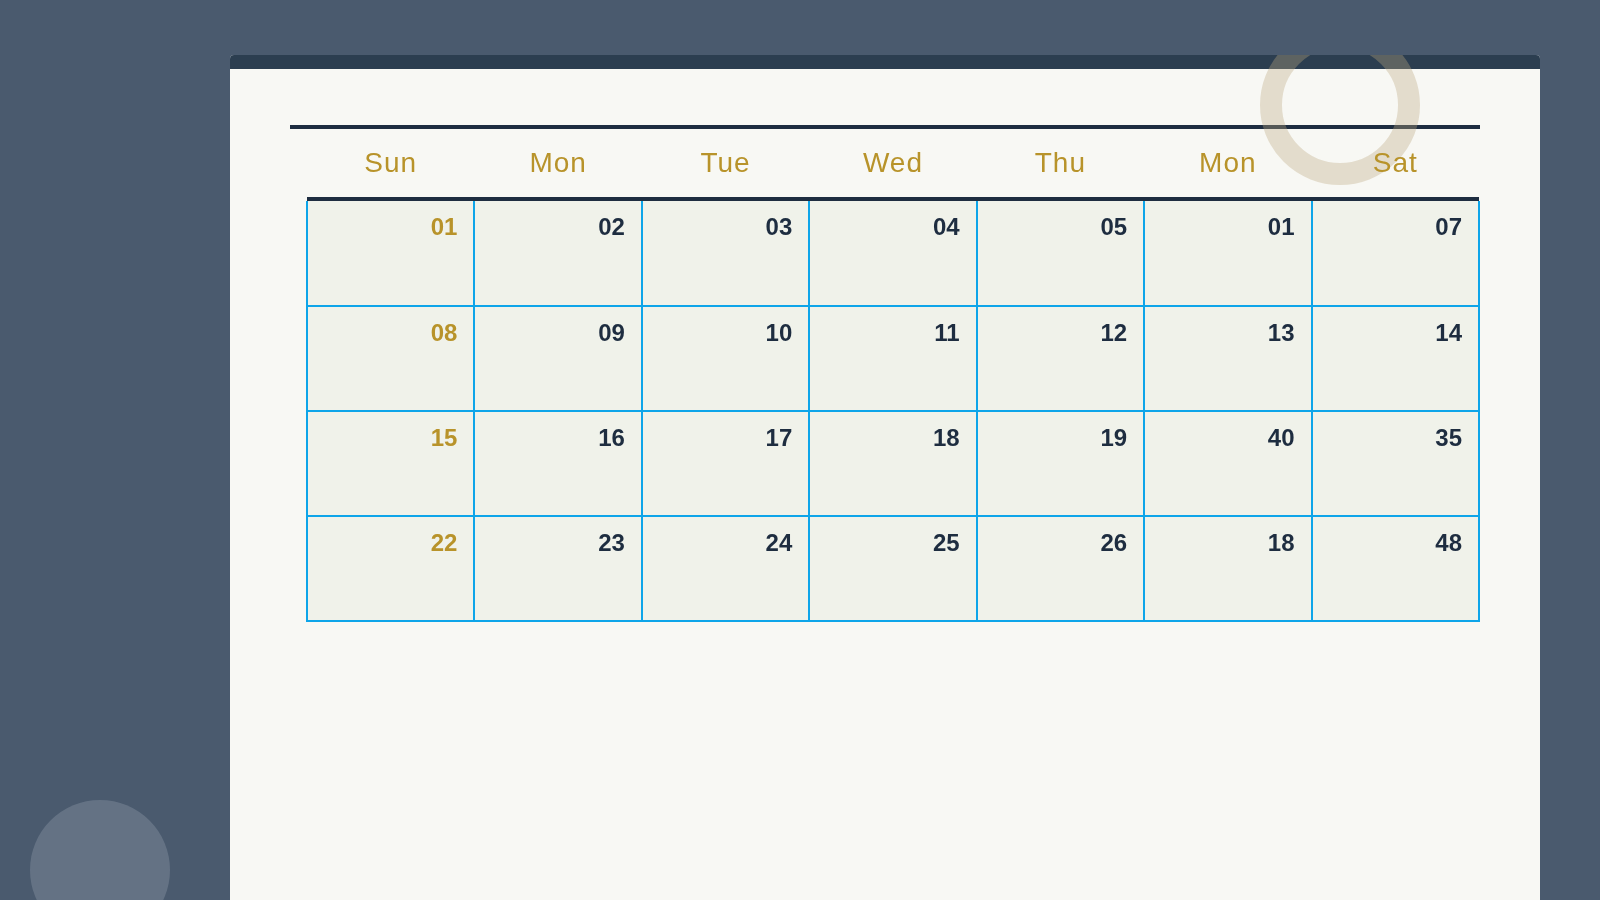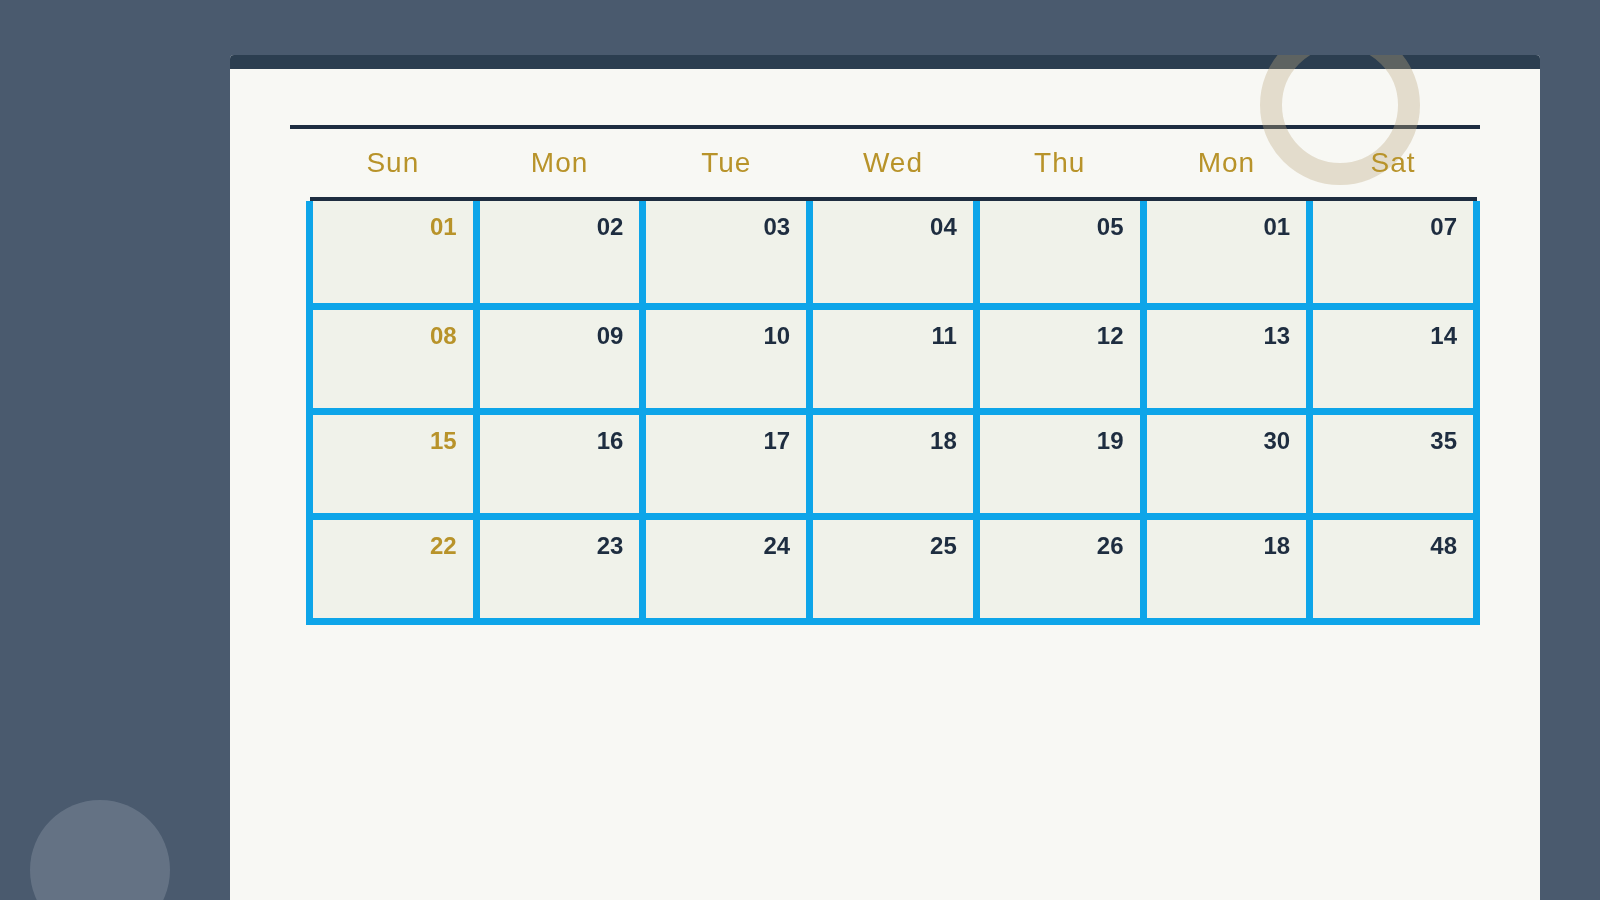--- a/index.html
+++ b/index.html
@@ -129,21 +129,21 @@
 
     .day-header.weekend {
       color: #b8932a;
     }
 
     .day-header.weekday {
       color: #b8932a;
     }
 
     .calendar-table td {
-      border: 7px solid #0ea5e9;
+      border: 2px solid #0ea5e9;
       width: calc(100% / 7);
       height: 105px;
       vertical-align: top;
       padding: 12px 16px 8px 8px;
       background-color: #f0f2ea;
     }
 
     .day-number {
       font-size: 24px;
       font-weight: 700;
@@ -273,21 +273,21 @@
             <td>
               <span class="day-number">17</span>
             </td>
             <td>
               <span class="day-number">18</span>
             </td>
             <td>
               <span class="day-number">19</span>
             </td>
             <td>
-              <span class="day-number">30</span>
+              <span class="day-number">40</span>
             </td>
             <td>
               <span class="day-number">35</span>
             </td>
           </tr>
           <tr>
             <td>
               <span class="day-number sunday">22</span>
             </td>
             <td>

